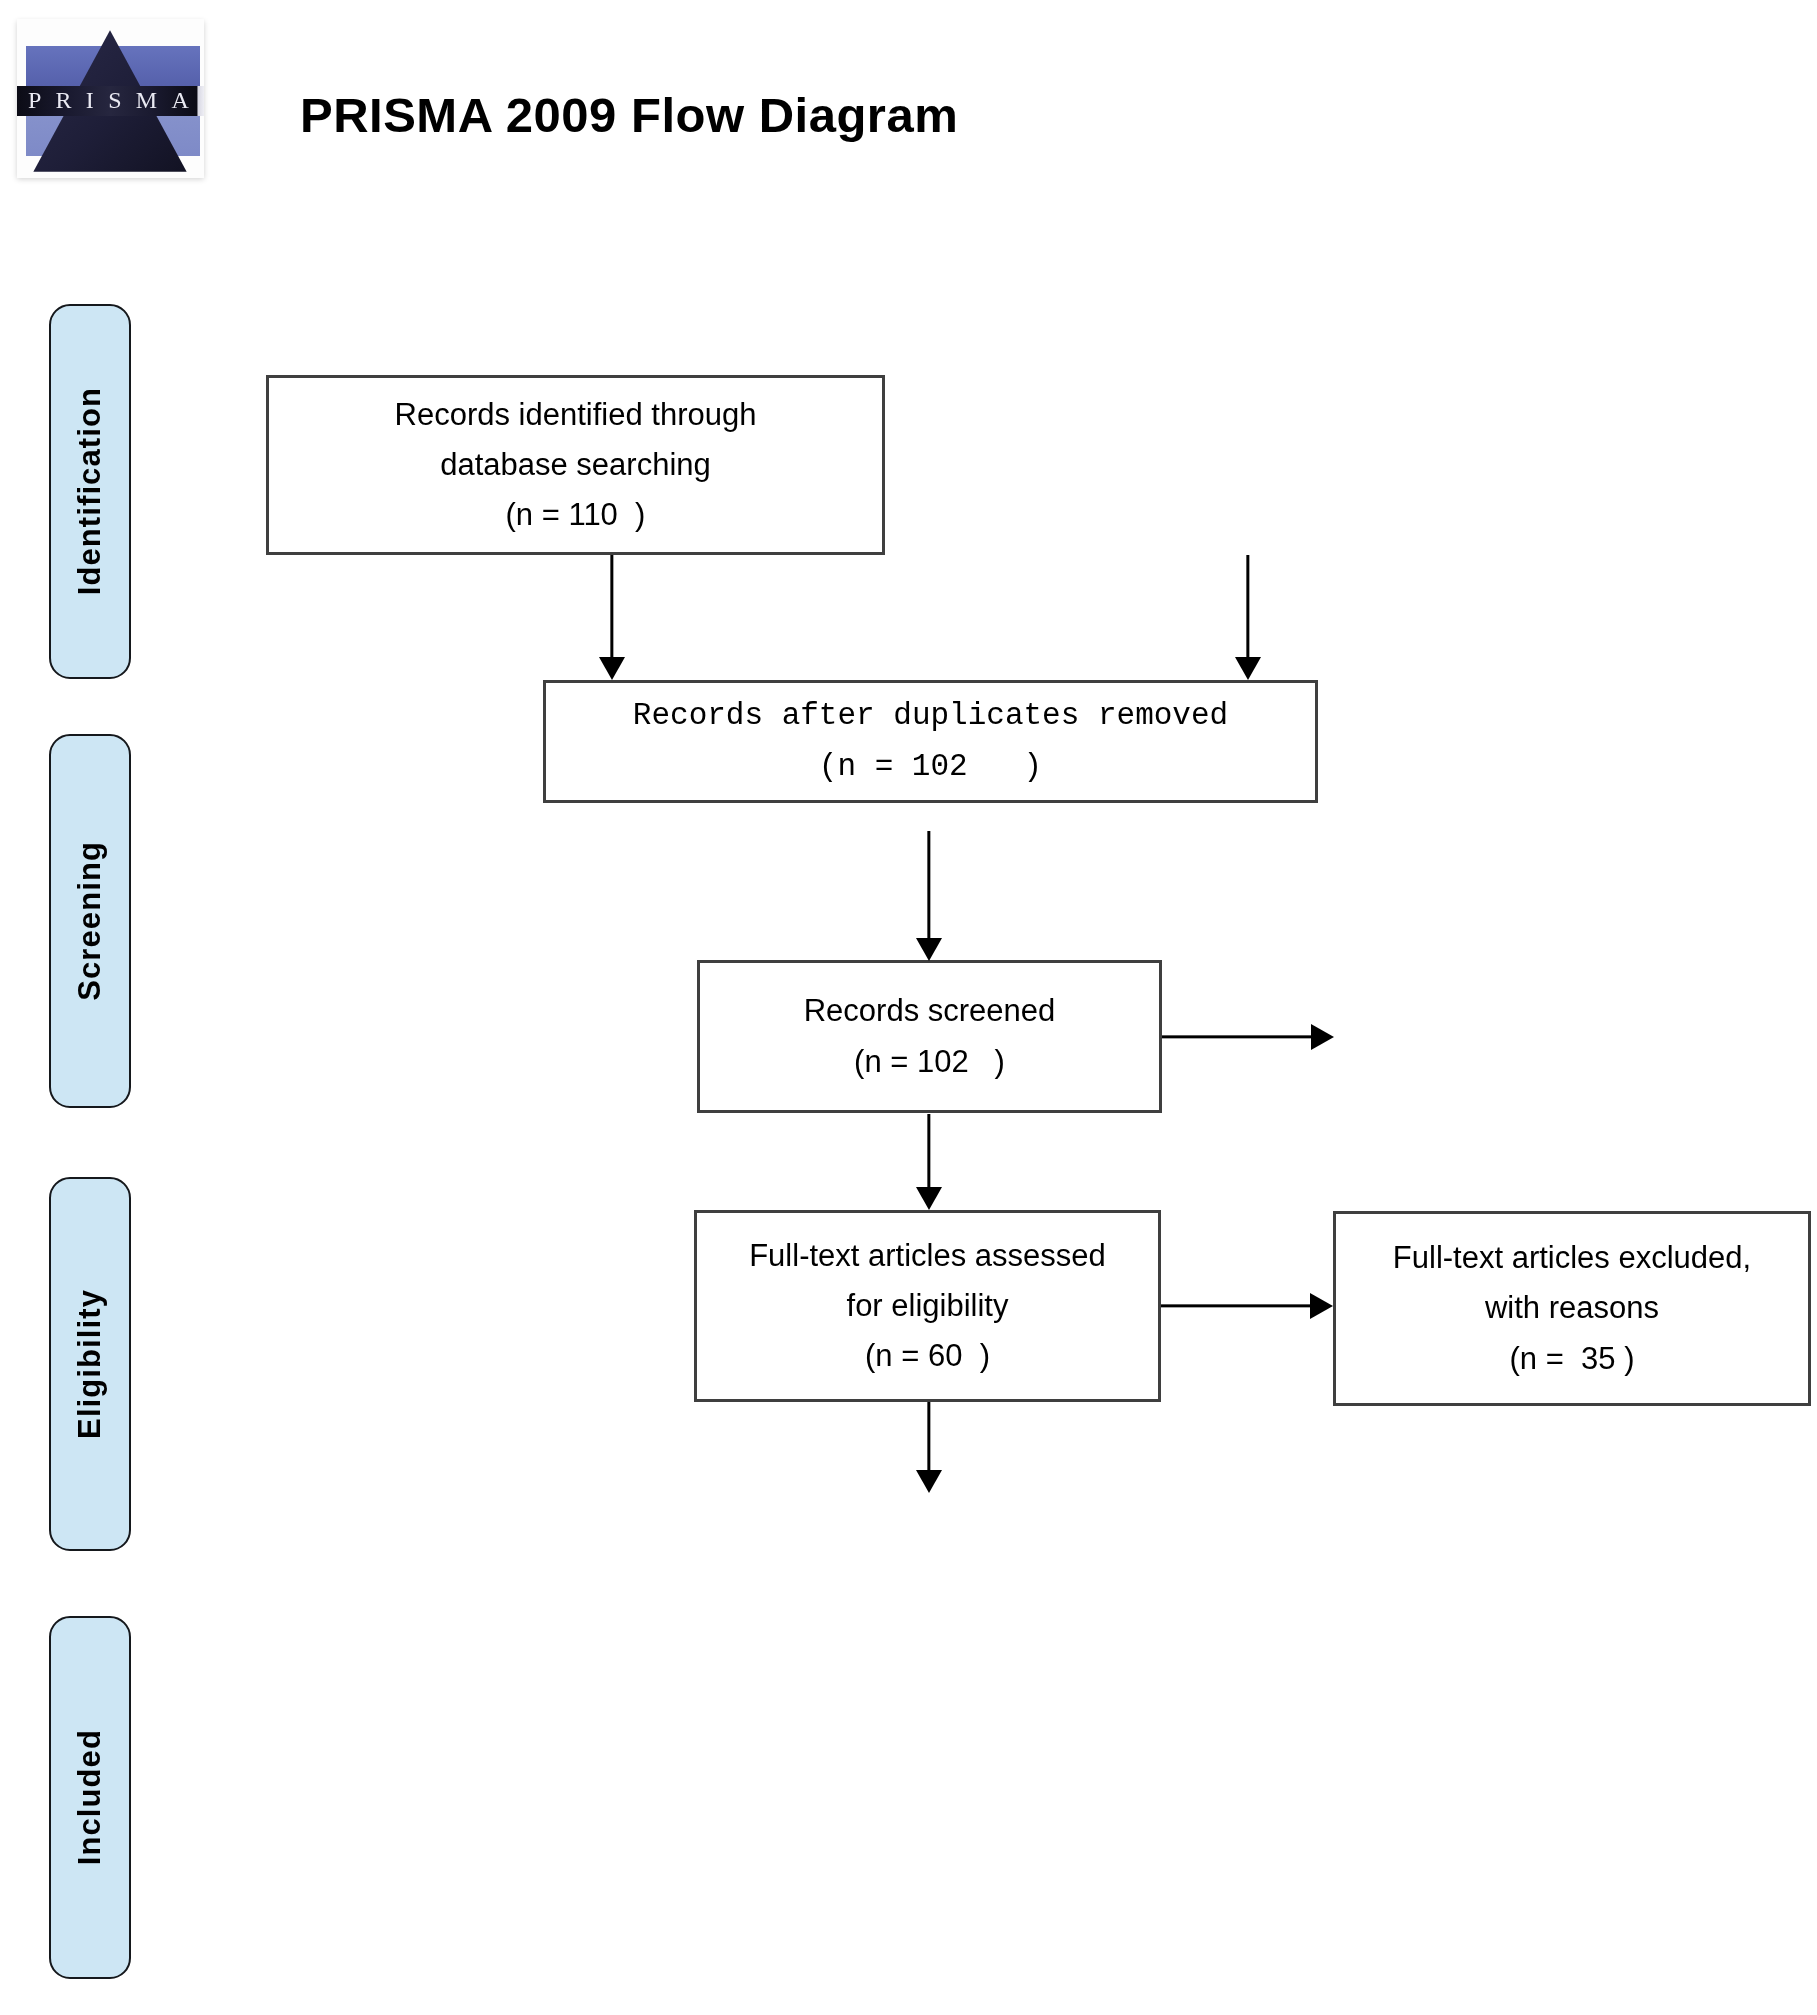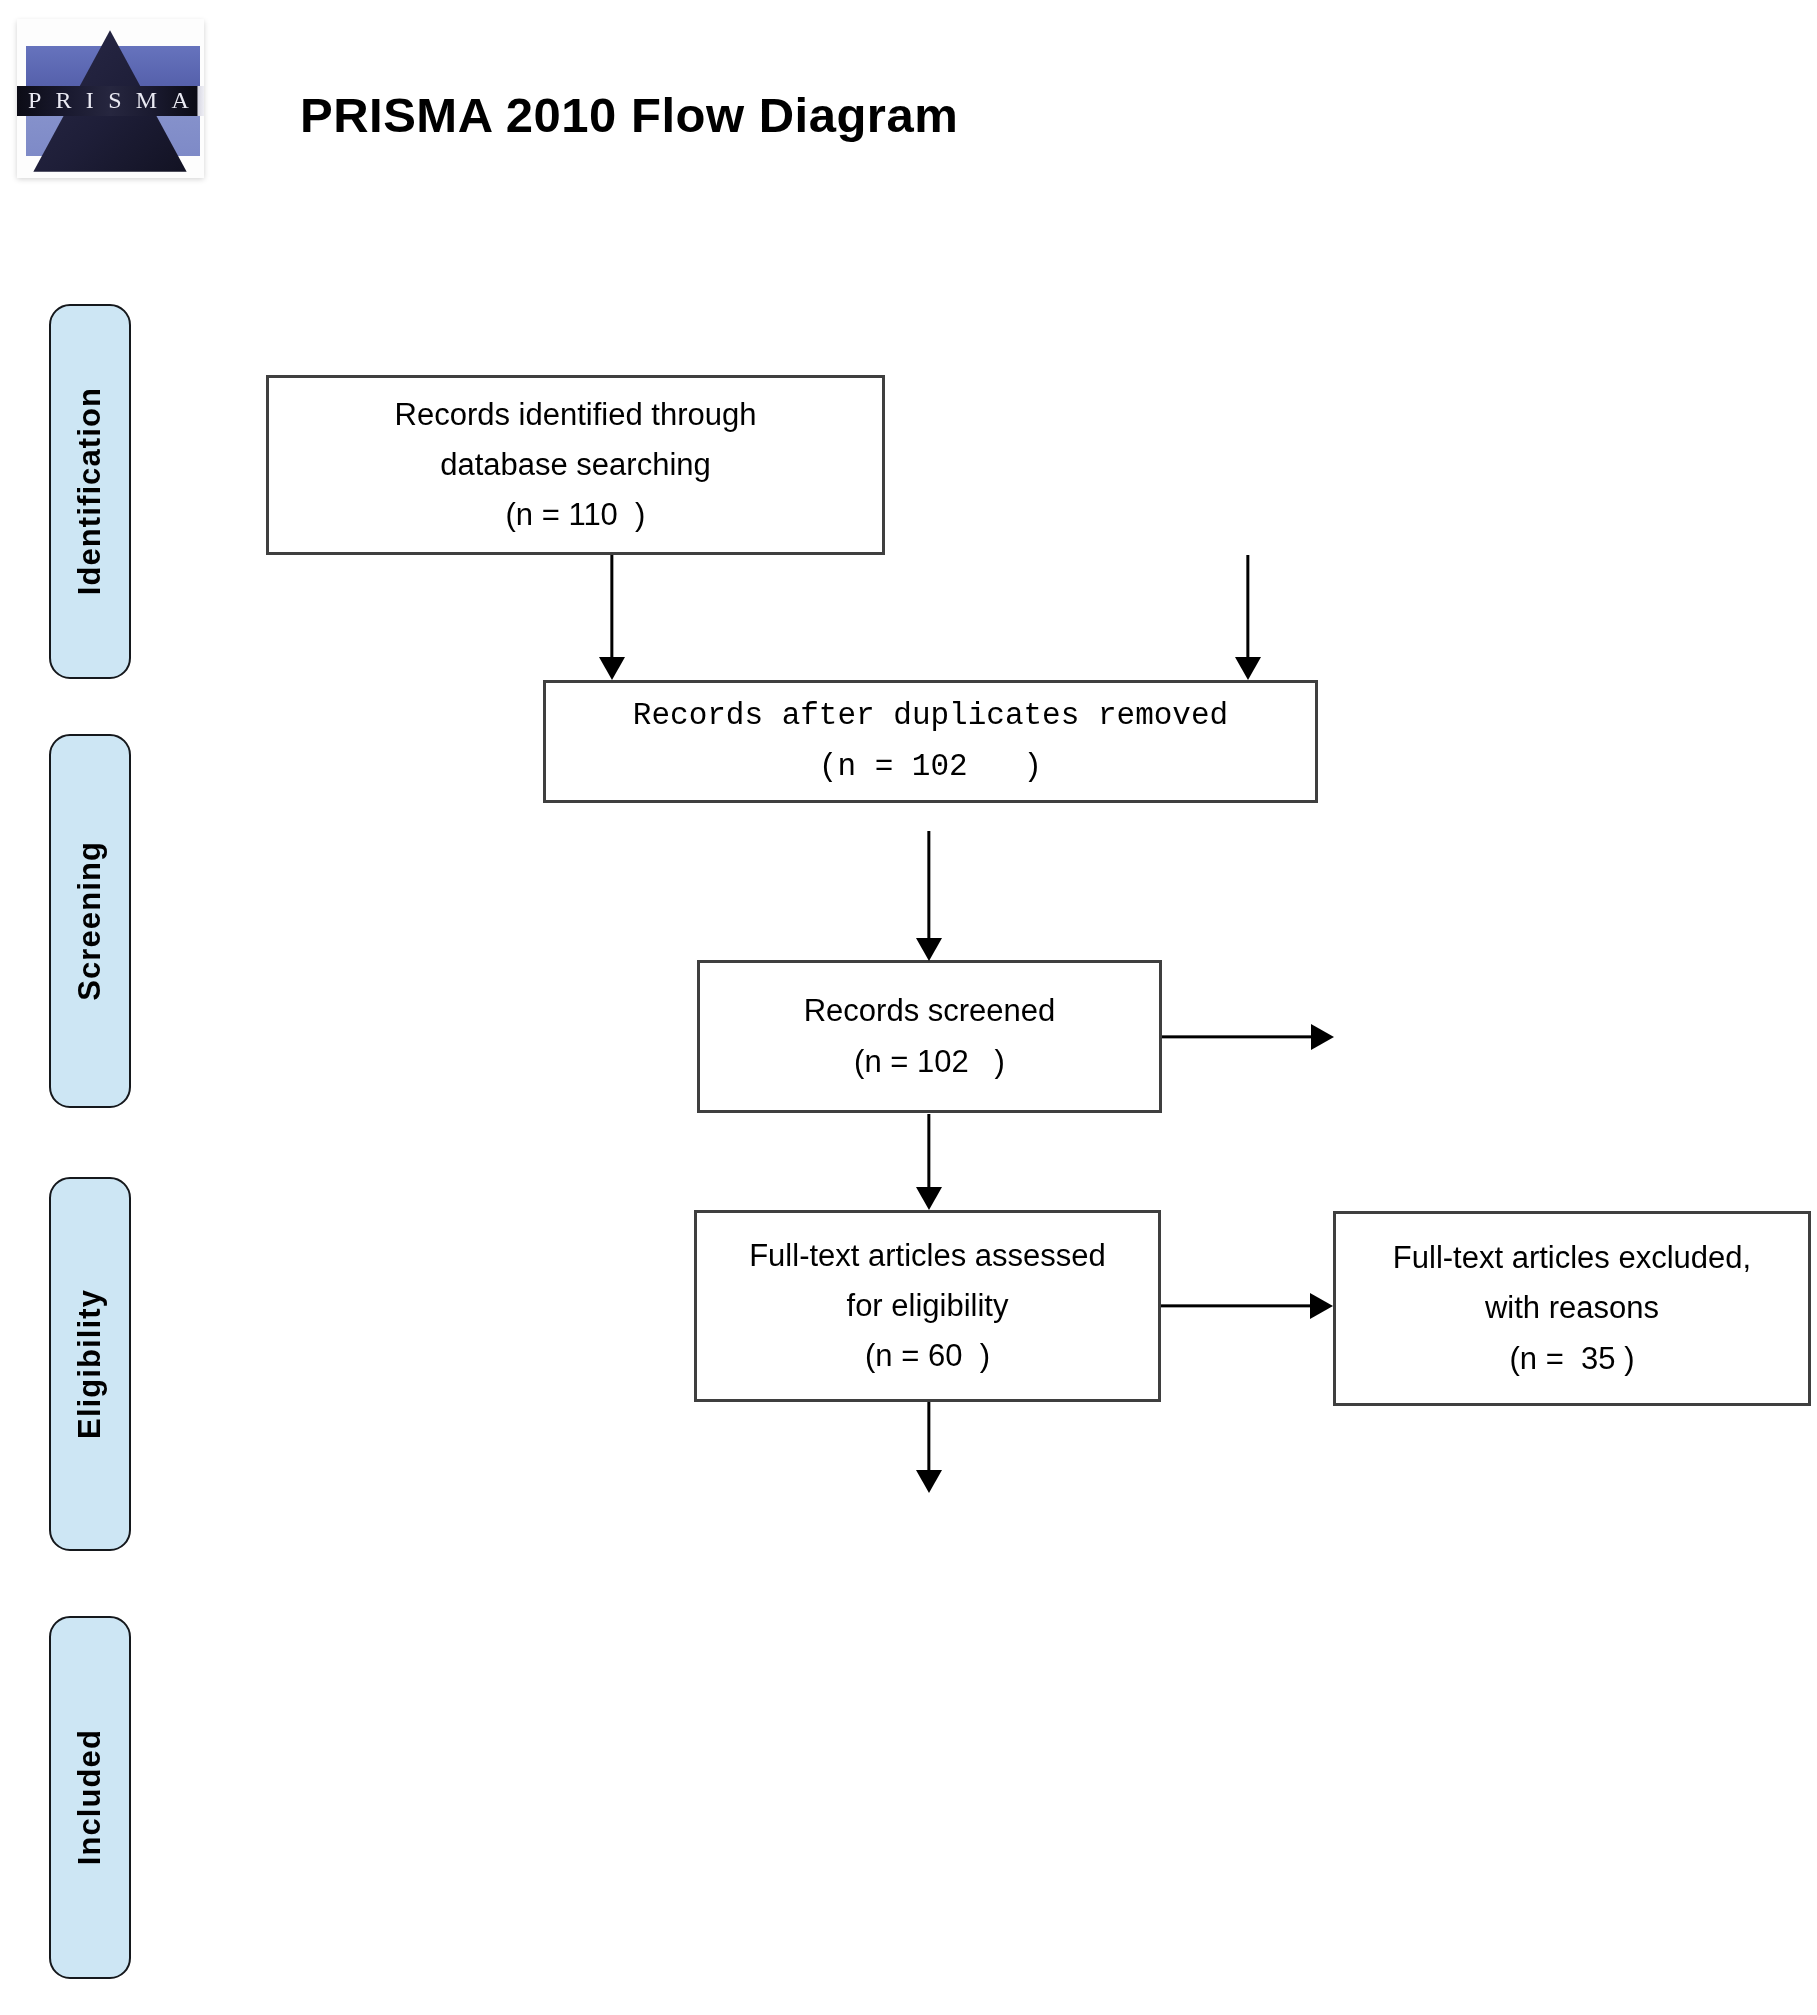--- a/index.html
+++ b/index.html
@@ -117,21 +117,21 @@
 <div id="canvas">
 
   <div id="logo">
     <div class="logo-band-top"></div>
     <div class="logo-band-bottom"></div>
     <div class="logo-triangle"></div>
     <div class="logo-stripe">
       <span>PRISMA</span>
     </div>
   </div>
-  <h1 id="title">PRISMA 2010 Flow Diagram</h1>
+  <h1 id="title">PRISMA 2009 Flow Diagram</h1>
 
   <div class="band" id="band-identification">
     <span>Identification</span>
   </div>
   <div class="band" id="band-screening">
     <span>Screening</span>
   </div>
   <div class="band" id="band-eligibility">
     <span>Eligibility</span>
   </div>

